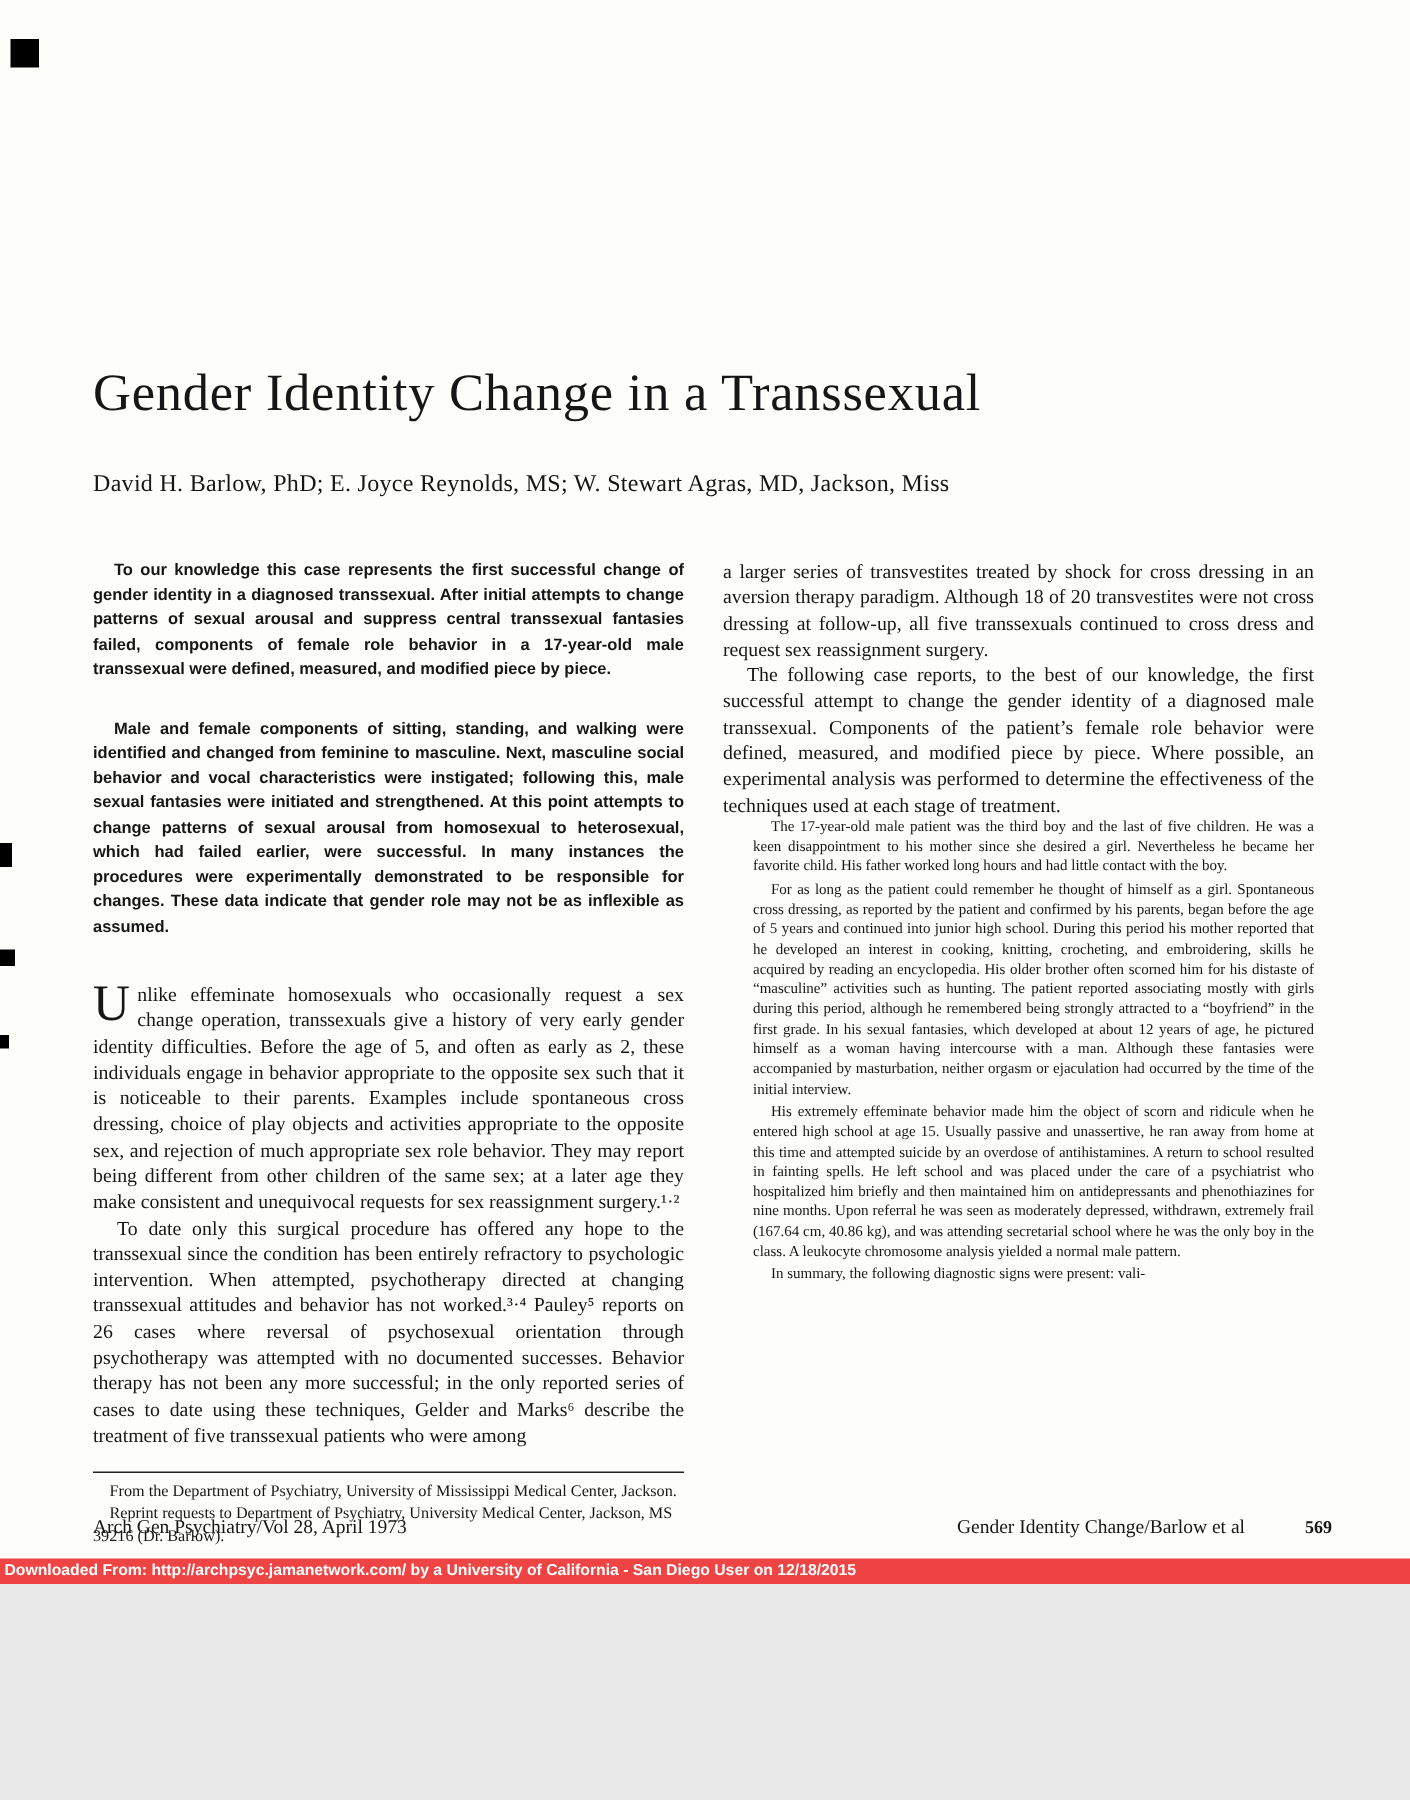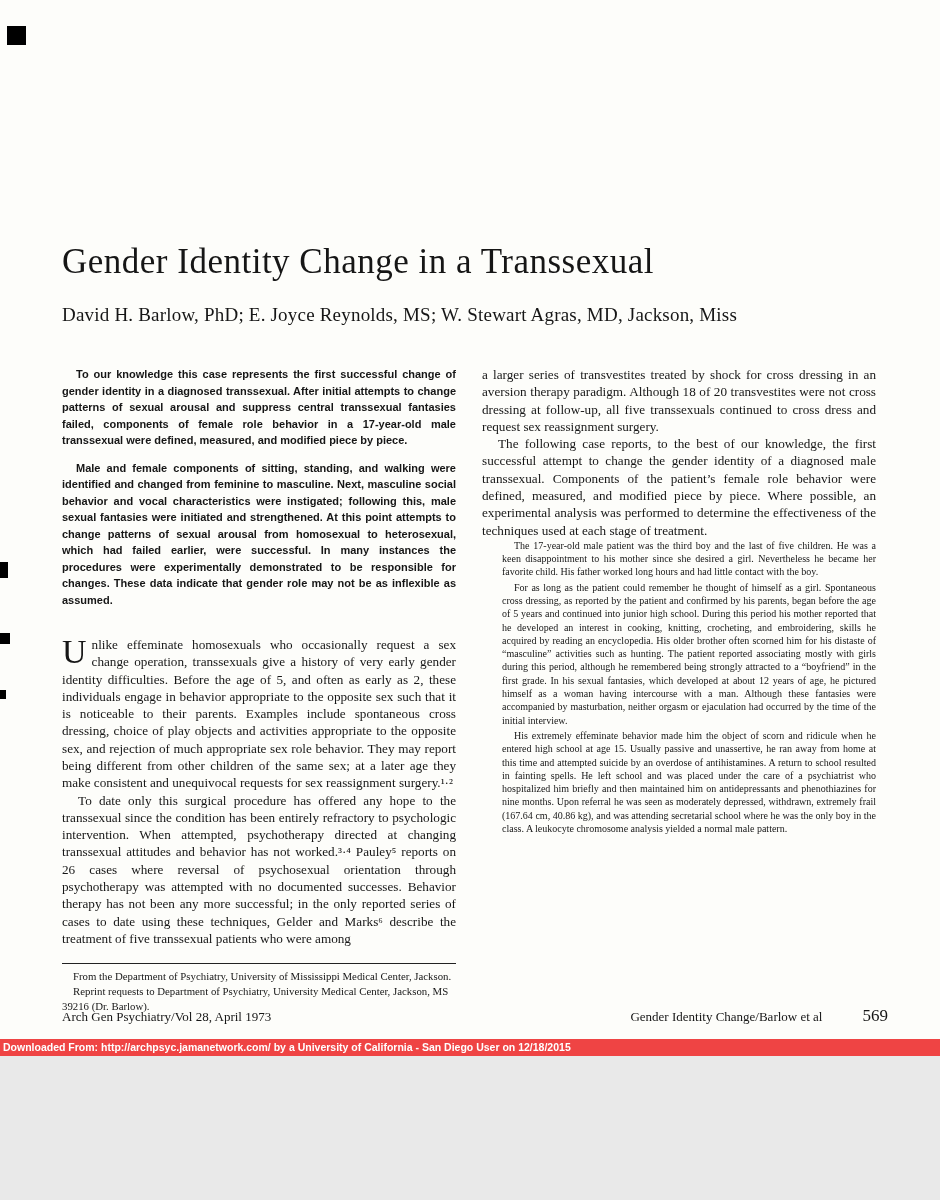--- a/index.html
+++ b/index.html
@@ -24,41 +24,41 @@
   .content { padding: 0 64px 0 62px; }
 
   .title {
     margin-top: 242px;
     font-size: 35px;
     font-weight: 400;
     letter-spacing: 0.5px;
     font-family: "Liberation Serif", serif;
   }
   .authors {
-    margin-top: 22px;
-    font-size: 19px;
+    margin-top: 32px;
+    font-size: 16px;
     letter-spacing: 0.2px;
   }
 
   .columns {
     display: flex;
     gap: 26px;
     margin-top: 40px;
   }
   .col { flex: 1 1 0; min-width: 0; }
 
   .abstract {
     font-family: "Liberation Sans", sans-serif;
     font-weight: 700;
     font-size: 11px;
     line-height: 1.5;
     text-align: justify;
   }
   .abstract p { text-indent: 14px; }
-  .abstract p + p { margin-top: 11px; }
+  .abstract p + p { margin-top: 23px; }
 
   .body-p {
     font-size: 13.2px;
     line-height: 1.31;
     text-align: justify;
   }
   .body-p.first { margin-top: 28px; }
   .body-p.indent { text-indent: 16px; }
   .dropcap {
     float: left;
@@ -96,21 +96,21 @@
     position: absolute;
     left: 62px;
     right: 52px;
     bottom: 30px;
     display: flex;
     justify-content: space-between;
     align-items: baseline;
     font-size: 13px;
   }
   .footer-right { display: flex; gap: 40px; align-items: baseline; }
-  .pagenum { font-weight: 400; font-size: 17px; }
+  .pagenum { font-weight: 700; font-size: 12px; }
 
   .bottom-bar {
     position: absolute;
     left: 0; right: 0; bottom: 0;
     height: 17px;
     background: #ef4444;
     color: #fff;
     font-family: "Liberation Sans", sans-serif;
     font-weight: 700;
     font-size: 10.5px;
@@ -152,20 +152,21 @@
       </div>
 
       <div class="col">
         <p class="body-p">a larger series of transvestites treated by shock for cross dressing in an aversion therapy paradigm. Although 18 of 20 transvestites were not cross dressing at follow-up, all five transsexuals continued to cross dress and request sex reassignment surgery.</p>
         <p class="body-p indent">The following case reports, to the best of our knowledge, the first successful attempt to change the gender identity of a diagnosed male transsexual. Components of the patient’s female role behavior were defined, measured, and modified piece by piece. Where possible, an experimental analysis was performed to determine the effectiveness of the techniques used at each stage of treatment.</p>
 
 
         <p class="case-p">The 17-year-old male patient was the third boy and the last of five children. He was a keen disappointment to his mother since she desired a girl. Nevertheless he became her favorite child. His father worked long hours and had little contact with the boy.</p>
         <p class="case-p">For as long as the patient could remember he thought of himself as a girl. Spontaneous cross dressing, as reported by the patient and confirmed by his parents, began before the age of 5 years and continued into junior high school. During this period his mother reported that he developed an interest in cooking, knitting, crocheting, and embroidering, skills he acquired by reading an encyclopedia. His older brother often scorned him for his distaste of “masculine” activities such as hunting. The patient reported associating mostly with girls during this period, although he remembered being strongly attracted to a “boyfriend” in the first grade. In his sexual fantasies, which developed at about 12 years of age, he pictured himself as a woman having intercourse with a man. Although these fantasies were accompanied by masturbation, neither orgasm or ejaculation had occurred by the time of the initial interview.</p>
         <p class="case-p">His extremely effeminate behavior made him the object of scorn and ridicule when he entered high school at age 15. Usually passive and unassertive, he ran away from home at this time and attempted suicide by an overdose of antihistamines. A return to school resulted in fainting spells. He left school and was placed under the care of a psychiatrist who hospitalized him briefly and then maintained him on antidepressants and phenothiazines for nine months. Upon referral he was seen as moderately depressed, withdrawn, extremely frail (167.64 cm, 40.86 kg), and was attending secretarial school where he was the only boy in the class. A leukocyte chromosome analysis yielded a normal male pattern.</p>
+        <p class="case-p">In summary, the following diagnostic signs were present: vali-</p>
       </div>
 
     </div>
   </div>
 
   <div class="footer">
     <span>Arch Gen Psychiatry/Vol 28, April 1973</span>
     <span class="footer-right">
       <span>Gender Identity Change/Barlow et al</span>
       <span class="pagenum">569</span>

